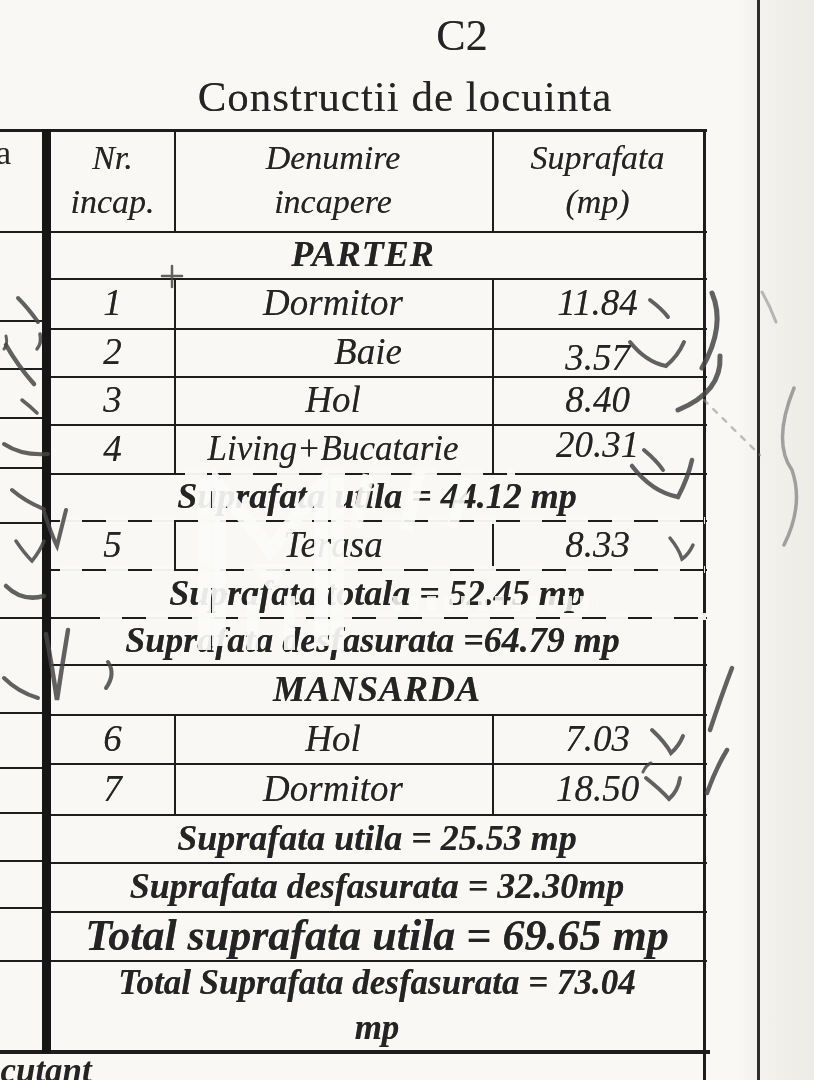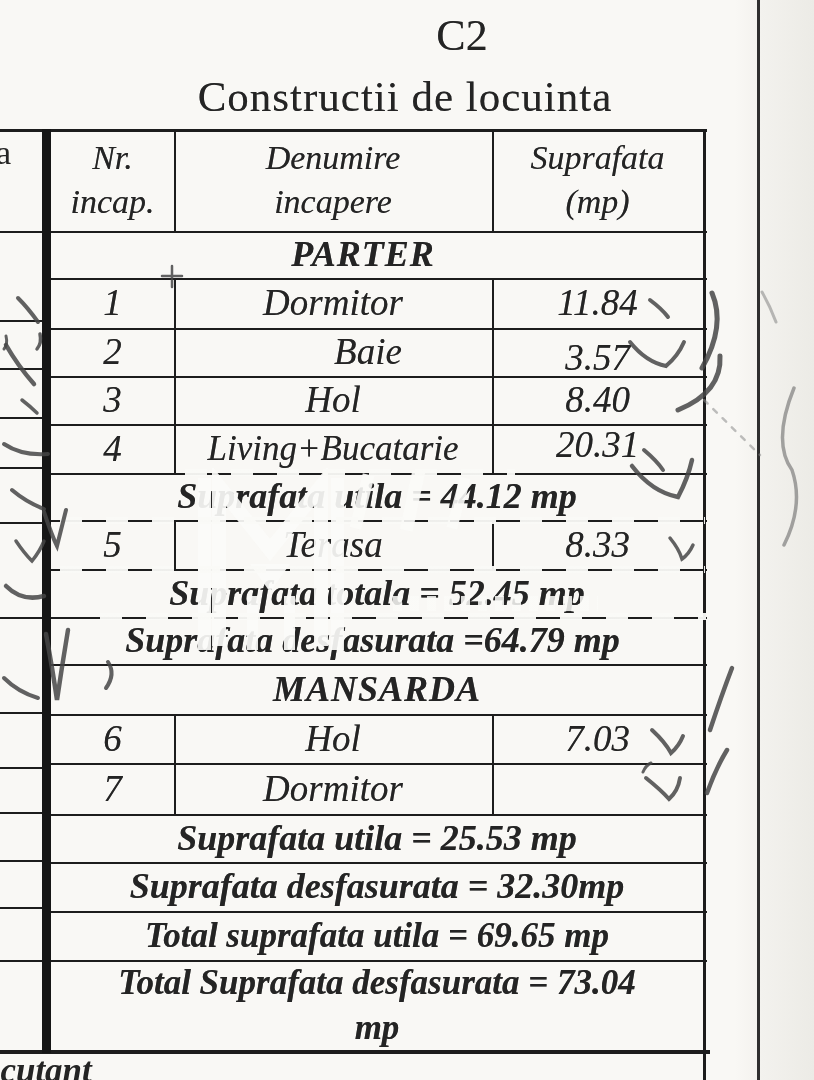--- a/index.html
+++ b/index.html
@@ -12,21 +12,21 @@
   .abs{position:absolute;}
   .hline{position:absolute;background:#1d1d1d;height:2px;z-index:2;}
   .vline{position:absolute;background:#1d1d1d;width:2px;z-index:2;}
   .cell{
     position:absolute;display:flex;align-items:center;justify-content:center;
     font-size:37px;line-height:1.08;text-align:center;z-index:3;
     text-shadow:0 0 0.4px rgba(20,20,20,.55);white-space:nowrap;font-style:italic;
   }
   .two-line{flex-direction:column;font-size:34px;line-height:44px;}
   .b{font-weight:bold;font-size:36px;}
-  .bi{font-weight:bold;font-style:italic;font-size:35px;}
+  .bi{font-weight:bold;font-style:italic;font-size:44px;}
   .section-label{font-weight:bold;letter-spacing:1px;font-size:36px;}
   .title-code{position:absolute;font-size:44px;z-index:3;text-shadow:0 0 .4px rgba(20,20,20,.5);}
   .title-main{position:absolute;font-size:43px;letter-spacing:1px;z-index:3;text-align:center;
     text-shadow:0 0 .4px rgba(20,20,20,.5);}
   .wm{z-index:4;}
   .wm-letters{
     position:absolute;left:380px;top:516px;z-index:4;
     font-family:"Liberation Sans","DejaVu Sans",sans-serif;font-weight:bold;
     font-size:58px;letter-spacing:40px;color:rgba(252,252,249,0.82);
   }
@@ -143,20 +143,21 @@
   <div class="cell b" style="left:42px;top:617px;width:661px;height:47px;">Suprafata desfasurata =64.79 mp</div>
 
   <div class="cell section-label" style="left:51px;top:664px;width:652px;height:50px;">MANSARDA</div>
 
   <div class="cell" style="left:51px;top:714px;width:123px;height:49px;">6</div>
   <div class="cell" style="left:174px;top:714px;width:318px;height:49px;">Hol</div>
   <div class="cell" style="left:492px;top:714px;width:211px;height:49px;">7.03</div>
 
   <div class="cell" style="left:51px;top:763px;width:123px;height:51px;">7</div>
   <div class="cell" style="left:174px;top:763px;width:318px;height:51px;">Dormitor</div>
+  <div class="cell" style="left:492px;top:763px;width:211px;height:51px;">18.50</div>
 
   <div class="cell b" style="left:51px;top:814px;width:652px;height:48px;">Suprafata utila = 25.53 mp</div>
   <div class="cell b" style="left:51px;top:862px;width:652px;height:49px;">Suprafata desfasurata = 32.30mp</div>
 
   <div class="cell bi" style="left:51px;top:911px;width:652px;height:49px;">Total suprafata utila = 69.65 mp</div>
   <div class="cell bi two-line" style="left:51px;top:960px;width:652px;height:90px;font-size:35px;line-height:45px;">
     <span class="tot2-line">Total Suprafata desfasurata = 73.04</span>
     <span class="tot2-line">mp</span>
   </div>
 

